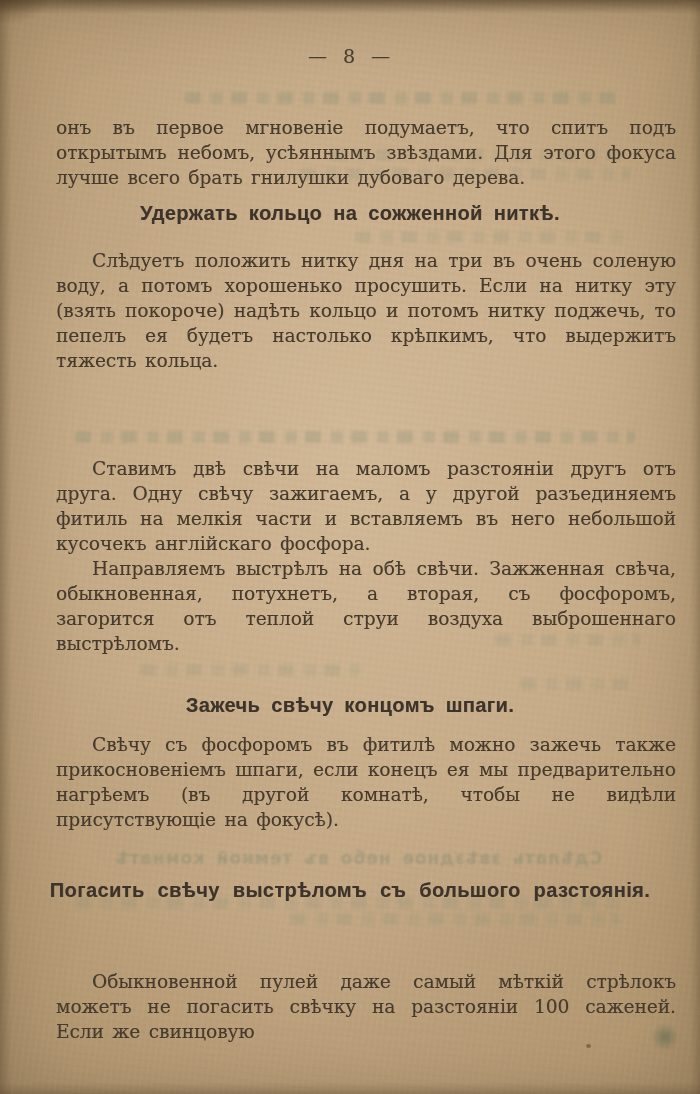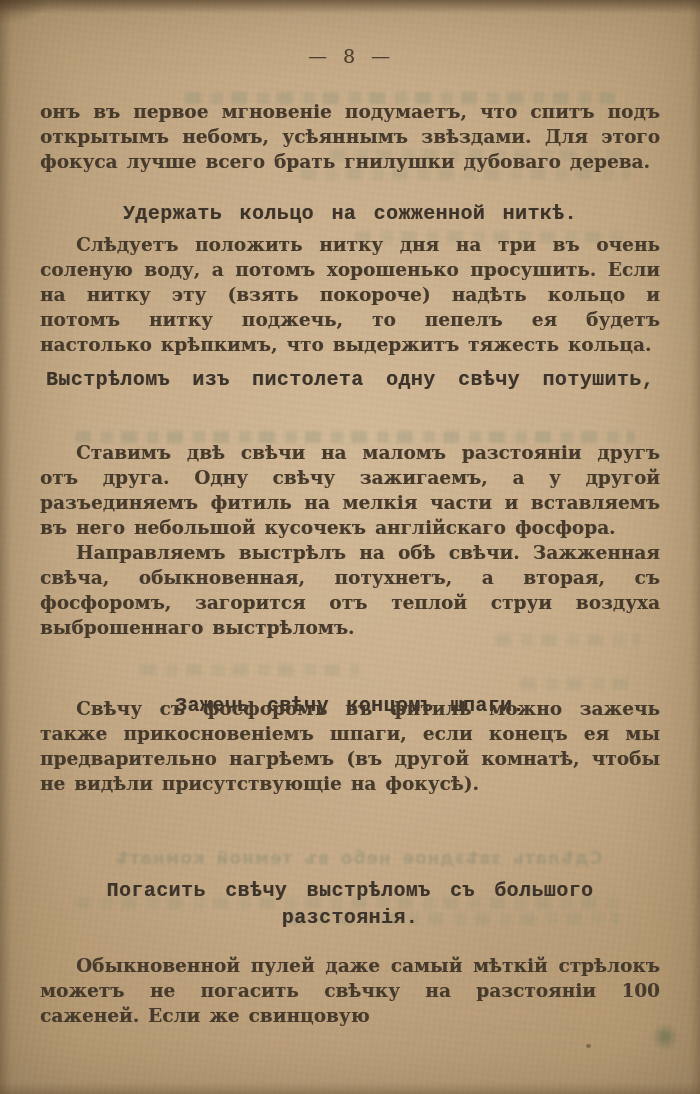--- a/index.html
+++ b/index.html
@@ -27,40 +27,40 @@
     background:linear-gradient(90deg, rgba(80,62,38,.26), rgba(80,62,38,0));}
   .edge-right{position:absolute;top:0;right:0;bottom:0;width:10px;pointer-events:none;
     background:linear-gradient(270deg, rgba(80,62,38,.18), rgba(80,62,38,0));}
   .edge-bottom{position:absolute;left:0;right:0;bottom:0;height:12px;pointer-events:none;
     background:linear-gradient(0deg, rgba(80,62,38,.22), rgba(80,62,38,0));}
 
   #pageno{position:absolute;top:45px;left:0;width:700px;text-align:center;
     font-size:19px;letter-spacing:2px;word-spacing:6px;color:#4a3e30;
     text-shadow:.4px .4px .5px rgba(70,56,40,.35);}
 
-  .blk{position:absolute;left:40px;width:620px;margin:0;font-weight:bold;}
+  .blk{position:absolute;left:40px;width:620px;margin:16px;}
   .body{font-size:18.5px;line-height:25px;text-align:justify;word-spacing:2.5px;
     text-shadow:.4px .4px .5px rgba(70,56,40,.35);}
   .body p{margin:0;text-indent:36px;}
   p.noindent{text-indent:0;}
 
   .hd{position:absolute;left:40px;width:620px;margin:0;
-    font-family:Liberation Mono, monospace;font-weight:700;font-size:20px;line-height:27px;
+    font-family:Liberation Sans, sans-serif;font-weight:700;font-size:20px;line-height:27px;
     text-align:center;color:#3c332a;letter-spacing:.4px;word-spacing:5px;
     text-shadow:.4px .4px .6px rgba(60,48,34,.4);}
 
   #para1{top:99px}
   #h1{top:200px}
   #para2{top:232px}
   #h2{top:366px}
   #h2 .hl1{display:block;word-spacing:10px}
   #h2 .hl2{display:block;word-spacing:6px}
   #grp1{top:440px}
   #h3{top:692px}
-  #grp2{top:696px}
+  #grp2{top:716px}
   #h4{top:877px;word-spacing:7px}
   #para8{top:953px}
 
   .ghostrow{position:absolute;height:12px;filter:blur(1.6px);opacity:.8;border-radius:4px;
     background:repeating-linear-gradient(90deg,
       rgba(125,138,112,.34) 0 16px, rgba(125,138,112,0) 16px 26px,
       rgba(125,138,112,.27) 26px 38px, rgba(125,138,112,0) 38px 46px);}
   .ghostrow.faint{opacity:.5}
   .ghosttext{position:absolute;transform:scaleX(-1);filter:blur(1.1px);opacity:.38;
     color:#76836b;font-family:"DejaVu Sans",sans-serif;font-weight:700;font-size:17px;
@@ -97,21 +97,20 @@
 
 <div id="pageno">— 8 —</div>
 
 <p id="para1" class="blk body noindent">онъ въ первое мгновеніе подумаетъ, что спитъ подъ открытымъ небомъ, усѣяннымъ звѣздами. Для этого фокуса лучше всего брать гнилушки дубоваго дерева.</p>
 
 <h2 id="h1" class="hd">Удержать кольцо на сожженной ниткѣ.</h2>
 
 <p id="para2" class="blk body" style="text-indent:36px">Слѣдуетъ положить нитку дня на три въ очень соленую воду, а потомъ хорошенько просушить. Если на нитку эту (взять покороче) надѣть кольцо и потомъ нитку поджечь, то пепелъ ея будетъ настолько крѣпкимъ, что выдержитъ тяжесть кольца.</p>
 
 <h2 id="h2" class="hd">
-  <span class="hl1">Выстрѣломъ изъ пистолета одну свѣчу потушить,</span>
 </h2>
 
 <div id="grp1" class="blk body">
   <p>Ставимъ двѣ свѣчи на маломъ разстояніи другъ отъ друга. Одну свѣчу зажигаемъ, а у другой разъединяемъ фитиль на мелкія части и вставляемъ въ него небольшой кусочекъ англійскаго фосфора.</p>
   <p>Направляемъ выстрѣлъ на обѣ свѣчи. Зажженная свѣча, обыкновенная, потухнетъ, а вторая, съ фосфоромъ, загорится отъ теплой струи воздуха выброшеннаго выстрѣломъ.</p>
 </div>
 
 <h2 id="h3" class="hd">Зажечь свѣчу концомъ шпаги.</h2>
 
 <div id="grp2" class="blk body">

